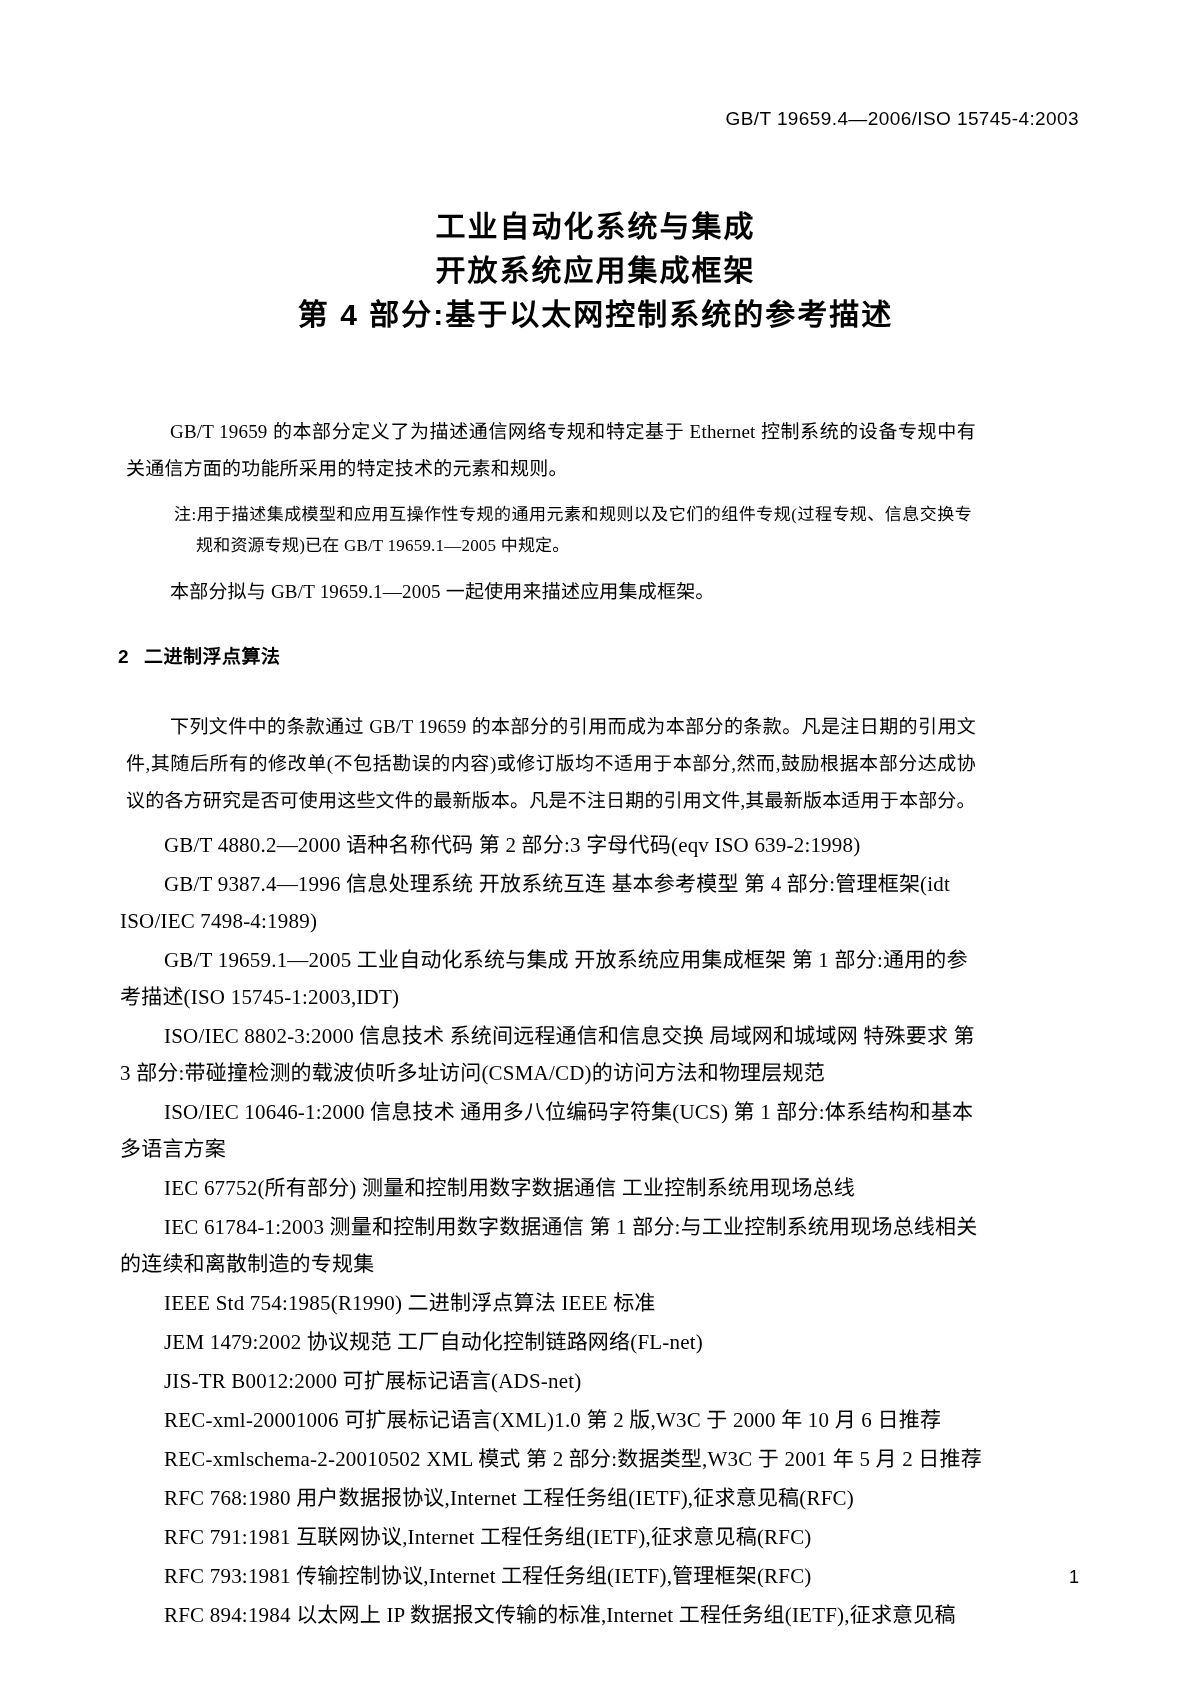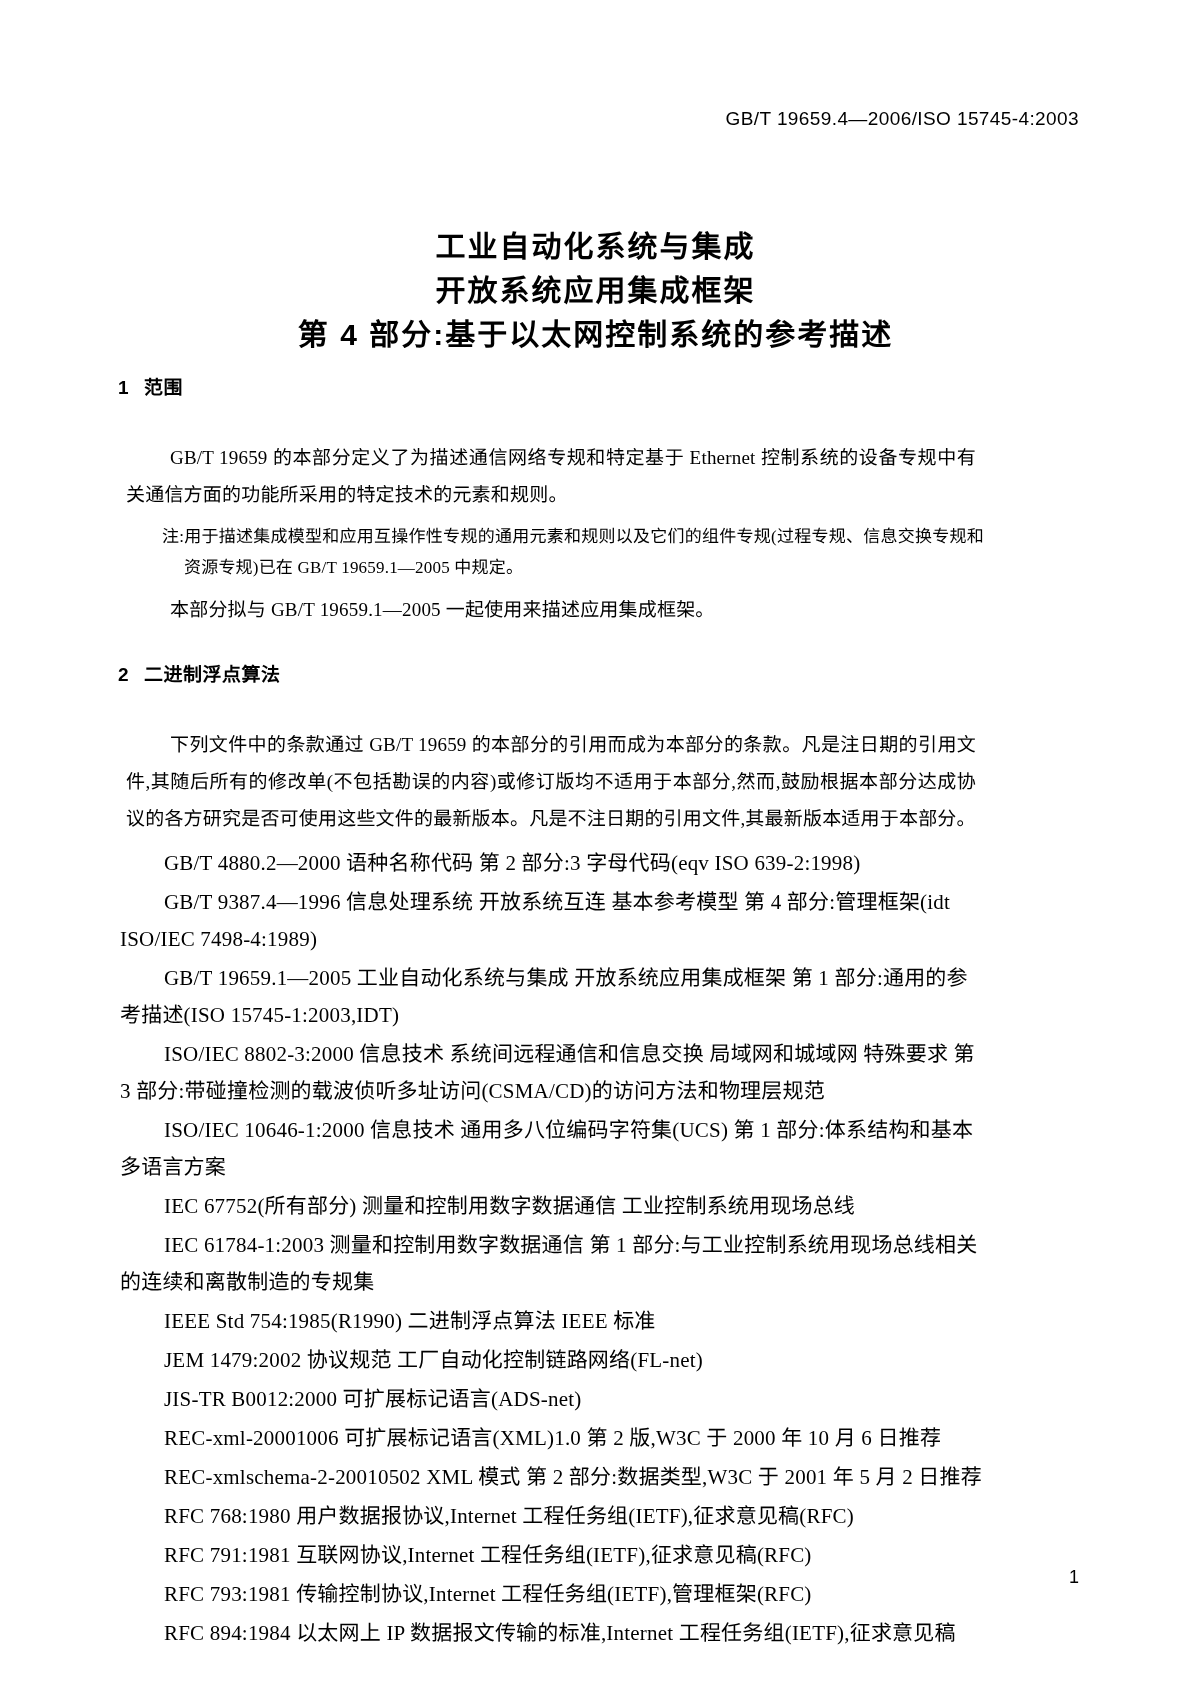--- a/index.html
+++ b/index.html
@@ -35,21 +35,20 @@
     margin-left: 30px;
   }
 
   
   .title-block {
     position: absolute;
     top: 205px;
     left: 0;
     width: 1191px;
     text-align: center;
-    margin-top: 20px;
   }
   .title-line {
     font-family: "Liberation Sans", "DejaVu Sans", sans-serif;
     font-weight: bold;
     font-size: 30px;
     letter-spacing: 2.0px;
     line-height: 44px;
     white-space: nowrap;
   }
 
@@ -87,21 +86,21 @@
     text-align: justify;
     text-justify: inter-ideograph;
     letter-spacing: 0.2px;
   }
   p.indent {
     text-indent: 44px;
   }
 
   
   p.note {
-    margin: 0;
+    margin: 12px;
     padding: 0 0 0 66px;
     font-size: 17px;
     line-height: 31px;
     text-align: justify;
     text-indent: -22px;
     letter-spacing: 0.2px;
   }
 
   
   p.ref {
@@ -130,23 +129,20 @@
   <div class="running-header">GB/T 19659.4—2006/ISO 15745-4:2003</div>
 
   <div class="title-block">
     <div class="title-line">工业自动化系统与集成</div>
     <div class="title-line">开放系统应用集成框架</div>
     <div class="title-line">第 4 部分:基于以太网控制系统的参考描述</div>
   </div>
 
   <div class="content">
 
-    <h2 class="sec-head">
-      <span class="num">1</span><span>范围</span>
-    </h2>
     <div class="gap-after-head"></div>
 
     <p class="para indent">GB/T 19659 的本部分定义了为描述通信网络专规和特定基于 Ethernet 控制系统的设备专规中有关通信方面的功能所采用的特定技术的元素和规则。</p>
 
     <p class="note">注:用于描述集成模型和应用互操作性专规的通用元素和规则以及它们的组件专规(过程专规、信息交换专规和资源专规)已在 GB/T 19659.1—2005 中规定。</p>
 
     <p class="para indent">本部分拟与 GB/T 19659.1—2005 一起使用来描述应用集成框架。</p>
 
     <div class="gap-before-head"></div>
 

